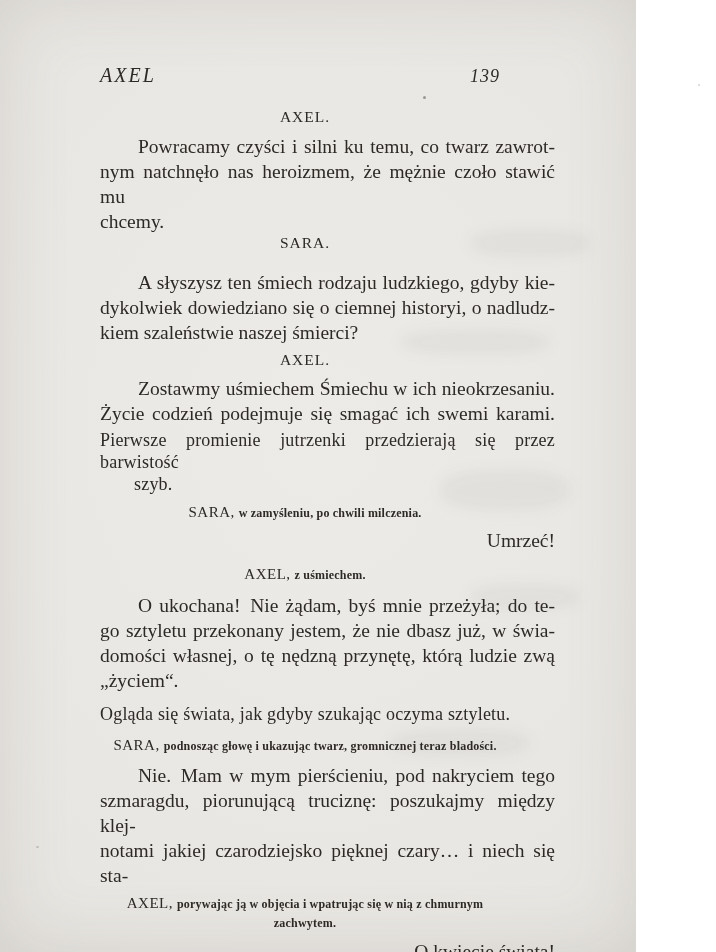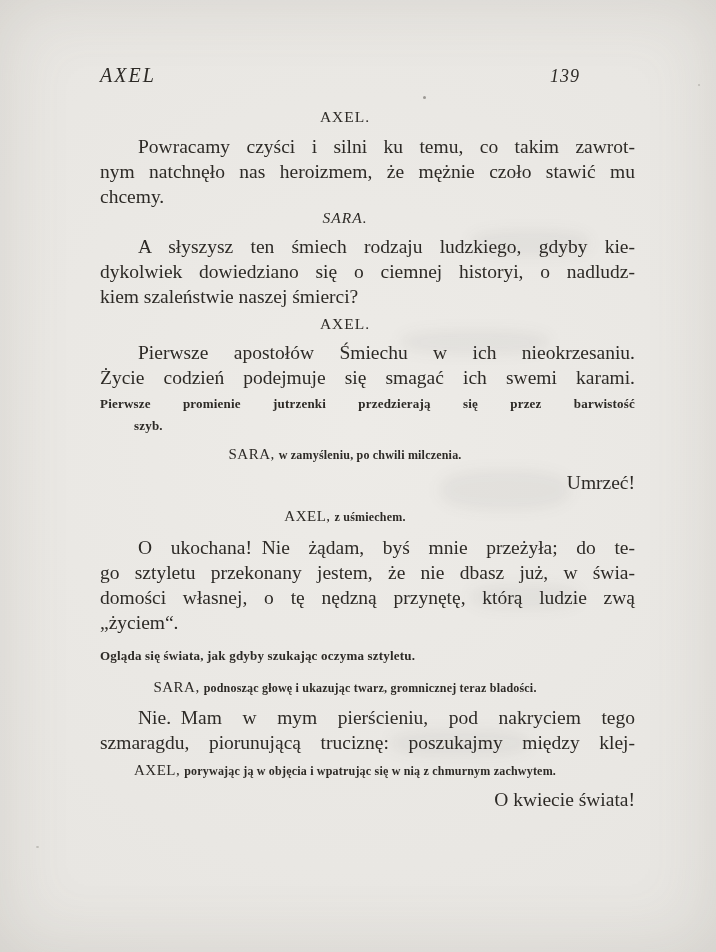--- a/index.html
+++ b/index.html
@@ -1,21 +1,21 @@
 <!DOCTYPE html>
 <html><head>
 <meta charset="utf-8">
 <style>
   html,body{margin:0;padding:0;}
   body{
     width:716px;height:952px;overflow:hidden;
     font-family:"Liberation Serif","DejaVu Serif",serif;
   }
   .page{
-    position:relative;width:716px;height:952px;box-sizing:border-box;
+    position:relative;width:636px;height:952px;box-sizing:border-box;
     padding:64px 81px 0 100px;
     background:radial-gradient(ellipse 130% 105% at 50% 45%, #edebe7 0%, #e8e6e2 55%, #dfddd8 100%);
     box-shadow:inset 0 0 70px rgba(110,105,95,.16);
     color:#2d2a26;
   }
   
   .blotch{position:absolute;background:rgba(60,55,50,.05);filter:blur(7px);border-radius:40%;}
   .speck{position:absolute;background:rgba(60,55,50,.45);border-radius:50%;}
   .content{position:relative;z-index:2;}
 
@@ -31,21 +31,21 @@
   .speakerdir{
     text-align:center;line-height:17px;margin:11px 45px 8px 0;
   }
   .speakerdir .nm{font-size:15px;letter-spacing:.5px;}
   .speakerdir .dir{font-size:12px;font-weight:bold;letter-spacing:.2px;}
 
   .bline{font-size:19.5px;line-height:25px;}
   .j{text-align:justify;text-align-last:justify;}
   .ind{text-indent:38px;text-align:right;}
 
-  .stage{font-size:13px;font-weight:bold;line-height:22px;letter-spacing:.2px;}
+  .stage{font-size:18px;font-weight:normal;line-height:22px;letter-spacing:.2px;}
   .em{}
 </style>
 </head>
 <body>
 
 <div class="page">
 
   <div class="blotch" style="left:470px;top:230px;width:120px;height:26px;"></div>
   <div class="blotch" style="left:400px;top:330px;width:150px;height:24px;"></div>
   <div class="blotch" style="left:440px;top:470px;width:130px;height:40px;"></div>
@@ -58,37 +58,37 @@
   <div class="content">
 
     <div class="hdr">
       <span class="title">AXEL</span>
       <span class="pagenum">139</span>
     </div>
 
     <div class="speaker">AXEL.</div>
 
     <div>
-      <div class="bline j ind"><span>Powracamy czyści i silni ku </span><span class="em">temu, co</span><span> takim zawrot-</span></div>
+      <div class="bline j ind"><span>Powracamy czyści i silni ku </span><span class="em">temu, co</span><span> twarz zawrot-</span></div>
       <div class="bline j">nym natchnęło nas heroizmem, że mężnie czoło stawić mu</div>
       <div class="bline">chcemy.</div>
     </div>
 
-    <div class="speaker" style="margin-top:0;margin-bottom:7px;font-style:italic;">SARA.</div>
+    <div class="speaker" style="margin-top:0;margin-bottom:18px;">SARA.</div>
 
     <div>
       <div class="bline j ind">A słyszysz ten śmiech rodzaju ludzkiego, gdyby kie-</div>
       <div class="bline j">dykolwiek dowiedziano się o ciemnej historyi, o nadludz-</div>
       <div class="bline">kiem szaleństwie naszej śmierci?</div>
     </div>
 
     <div class="speaker" style="margin-top:6px;margin-bottom:7px;">AXEL.</div>
 
     <div>
-      <div class="bline j ind">Pierwsze apostołów Śmiechu w ich nieokrzesaniu.</div>
+      <div class="bline j ind">Zostawmy uśmiechem Śmiechu w ich nieokrzesaniu.</div>
       <div class="bline j">Życie codzień podejmuje się smagać ich swemi karami.</div>
     </div>
 
     <div style="margin-top:3px;">
       <div class="stage j">Pierwsze promienie jutrzenki przedzierają się przez barwistość</div>
       <div class="stage" style="padding-left:34px;">szyb.</div>
     </div>
 
     <div class="speakerdir" style="margin-top:8px;margin-bottom:6px;"><span class="nm">SARA,</span> <span class="dir">w zamyśleniu, po chwili milczenia.</span></div>
 
@@ -103,20 +103,21 @@
       <div class="bline">„życiem“.</div>
     </div>
 
     <div class="stage" style="margin-top:10px;">Ogląda się świata, jak gdyby szukając oczyma sztyletu.</div>
 
     <div class="speakerdir" style="margin-bottom:8px;"><span class="nm">SARA,</span> <span class="dir">podnosząc głowę i ukazując twarz, gromnicznej teraz bladości.</span></div>
 
     <div>
       <div class="bline j ind">Nie. Mam w mym pierścieniu, pod nakryciem tego</div>
       <div class="bline j">szmaragdu, piorunującą truciznę: poszukajmy między klej-</div>
+      <div class="bline j">notami jakiej czarodziejsko pięknej czary… i niech się sta-</div>
     </div>
 
     <div class="speakerdir" style="margin-top:6px;margin-bottom:7px;"><span class="nm">AXEL,</span> <span class="dir">porywając ją w objęcia i wpatrując się w nią z chmurnym zachwytem.</span></div>
 
     <div class="bline ind">O kwiecie świata!</div>
 
   </div>
 </div>
 
 </body></html>

